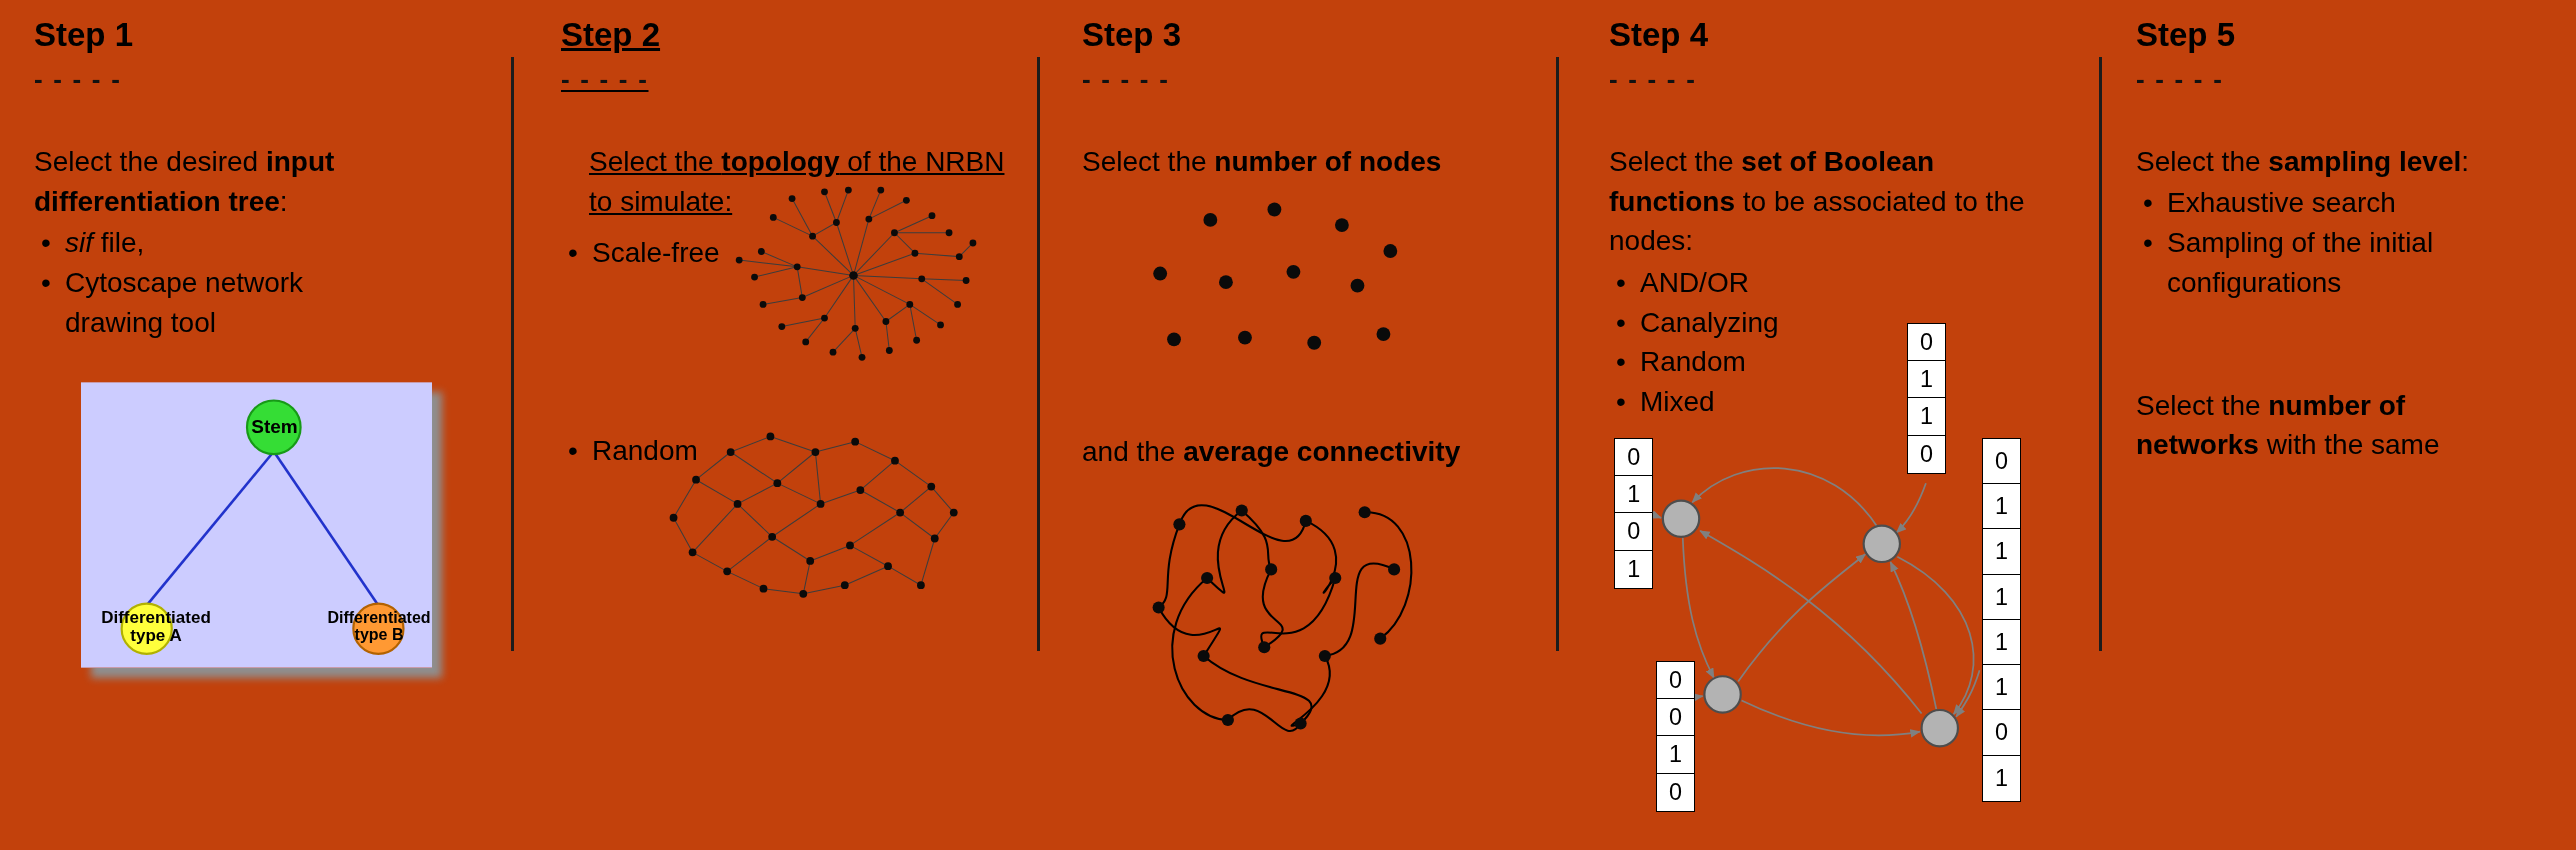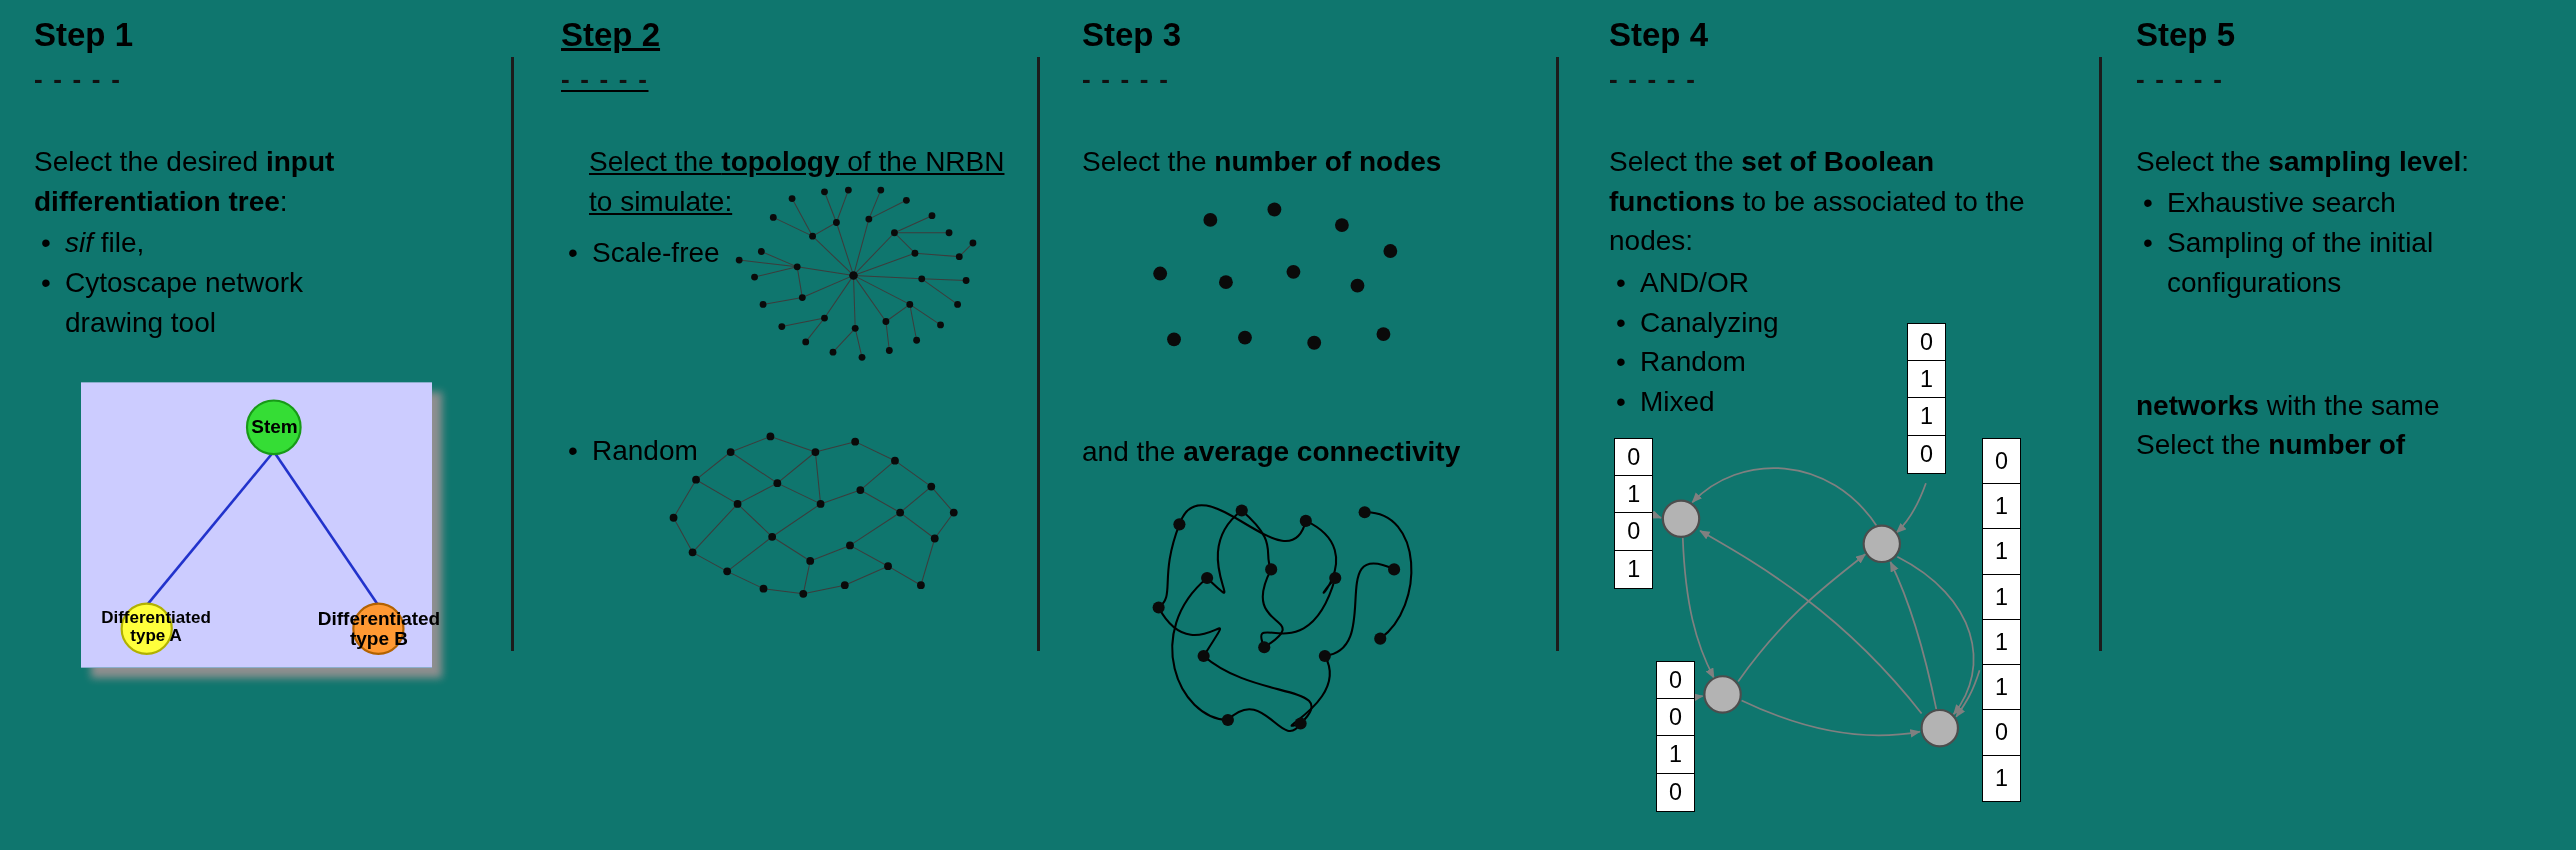--- a/index.html
+++ b/index.html
@@ -1,17 +1,17 @@
 <!DOCTYPE html>
 <html style="font-size:14px"><head>
 <meta charset="utf-8">
 <style>
   * { margin:0; padding:0; box-sizing:border-box; }
   html,body { background:#ffffff; font-family:"Liberation Sans","DejaVu Sans",sans-serif; color:#000; }
-  .fig { position:relative; width:2576px; height:851px; background:#0f766e; overflow:hidden; }
+  .fig { position:relative; width:2576px; height:851px; background:#c2410c; overflow:hidden; }
 
   .col { position:absolute; top:15.6px; }
   .step-title { font-size:33px; font-weight:700; }
   .dashes { font-size:26px; font-weight:700; letter-spacing:1.7px; margin-top:10.4px; color:#111; }
   .para { font-size:28px; line-height:1.42; }
   .para b, .bullet b { font-weight:700;text-align:center; }
   .mt { margin-top:47px; }
   .it { font-style:italic; }
 
   .bullets { font-size:28px; line-height:1.42; margin-top:1.7px; }
@@ -20,21 +20,21 @@
   .bullet .btext { flex:1; }
 
   .vline { position:absolute; top:57px; height:594px; width:2.6px; background:#1c1c1c; }
 
   
   .tree-box { position:absolute; left:47px; top:366px; width:351px; height:286px; box-shadow:10.4px 10.4px 7.8px #8f8f8f; }
   .tree-box svg { position:absolute; left:0; top:0; }
   .tree-label { position:absolute; text-align:center; font-weight:700; line-height:1.08; }
   .lbl-root  { left:150px; top:35px;  width:87px; font-size:19px; }
   .lbl-left  { left:10px;   top:227px; width:130px; font-size:17px; }
-  .lbl-right { left:233px; top:227px; width:130px; font-size:19px; }
+  .lbl-right { left:233px; top:227px; width:130px; font-size:16px; }
 
   
   .gfx { position:absolute; }
   .gfx path { fill:none; stroke:#3c3c3c; stroke-width:1.2; }
   .gfx circle { fill:#0a0a0a; }
   .gfx-tangle path { stroke:#000; stroke-width:2.4; }
 
   
   .bool-svg { position:absolute; left:0; top:0; width:485px; height:835px; }
   .bool-svg .arrow { fill:none; stroke:#808080; stroke-width:2; }
@@ -340,19 +340,19 @@
         <span class="glyph">•</span>
         <span class="btext">Exhaustive search</span>
       </div>
       <div class="bullet">
         <span class="glyph">•</span>
         <span class="btext">Sampling of the initial configurations</span>
       </div>
     </div>
 
     <div class="para abs" style="left:0; top:370px; width:433px;">
+      <div><span>Select the </span><b>number of</b><span></span></div>
       <div><span></span><b>networks</b><span> with the same</span></div>
-      <div><span>Select the </span><b>number of</b><span></span></div>
     </div>
   </div>
 
 </div>
 
 
 </body></html>

